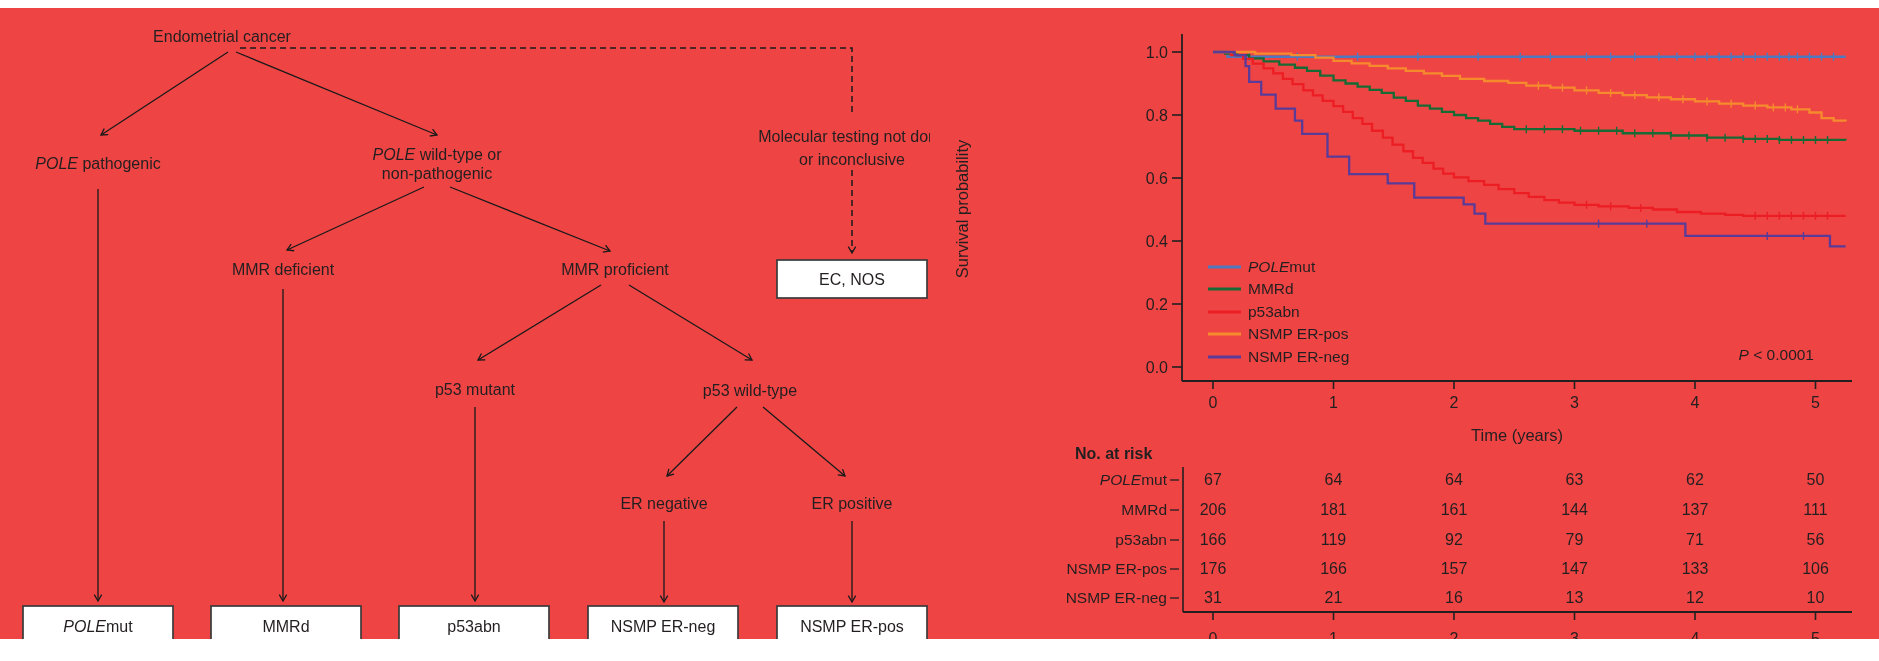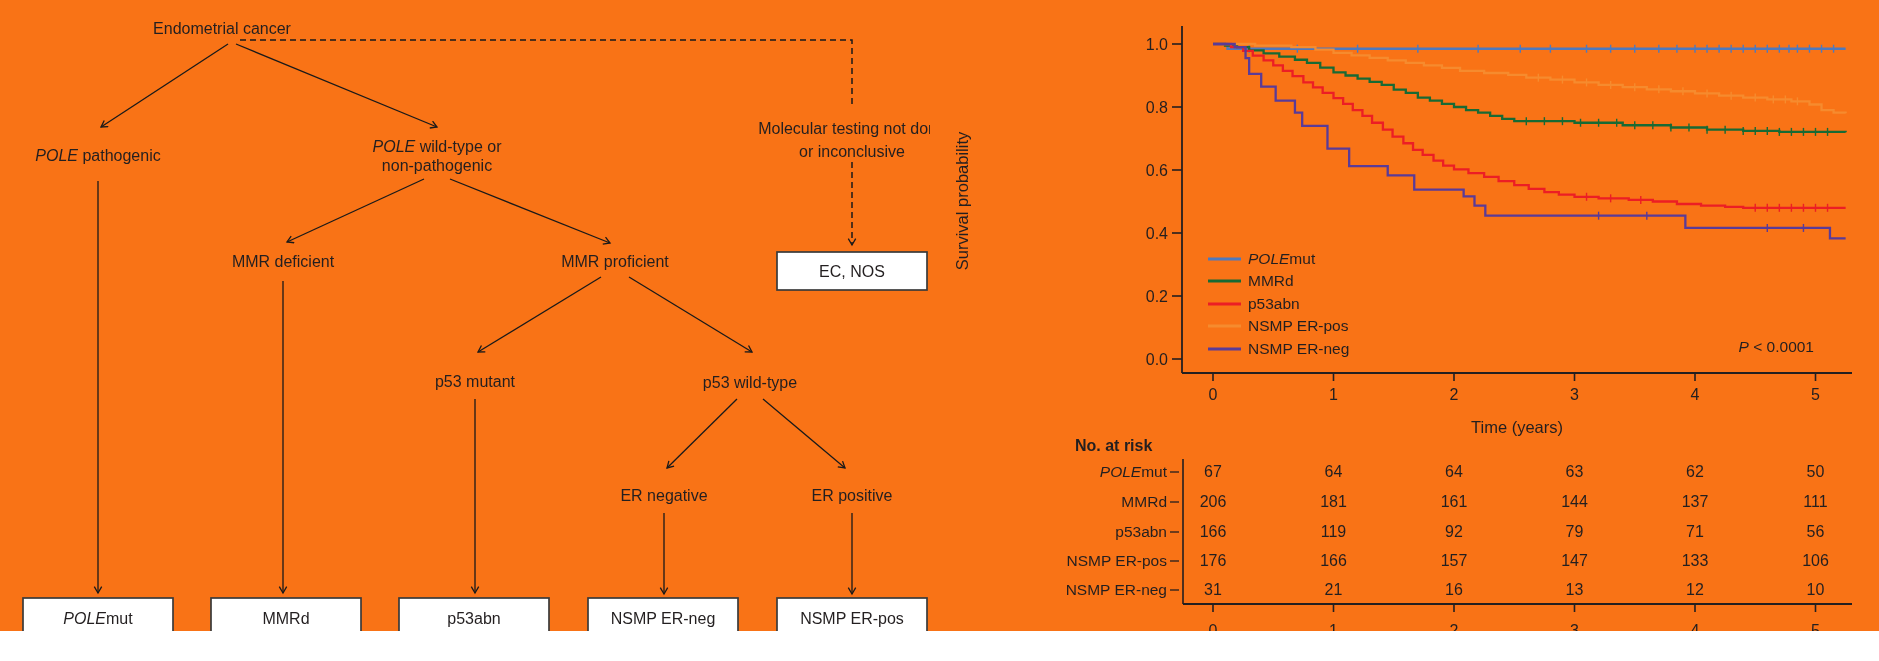--- a/index.html
+++ b/index.html
@@ -1,17 +1,17 @@
 <!DOCTYPE html>
 <html><head>
 <meta charset="utf-8">
 <style>
   html,body{margin:0;padding:0;background:#ffffff;}
-  #figure{position:relative;width:1879px;height:631px;background:#f97316;overflow:hidden;
-          font-family:"Liberation Sans",sans-serif;color:#231f20;}
+  #figure{position:relative;width:1879px;height:631px;background:#ef4444;overflow:hidden;
+          font-family:"Liberation Sans",sans-serif;color:#231f20;margin-top:8px;}
   #panel-a{position:absolute;left:0;top:0;}
   #panel-b{position:absolute;left:930px;top:0;}
   svg text{fill:#231f20;}
   .fc-label{font-size:16px;}
   .fc-box-label{font-size:16px;}
   .it{font-style:italic;}
   .fc-line{stroke:#1a1a1a;stroke-width:1.3;fill:none;}
   .fc-dash{stroke:#1a1a1a;stroke-width:1.5;fill:none;stroke-dasharray:6 4;}
   .fc-box{fill:#ffffff;stroke:#3a3a3a;stroke-width:1.7;}
   .axis{stroke:#231f20;stroke-width:1.8;fill:none;}

